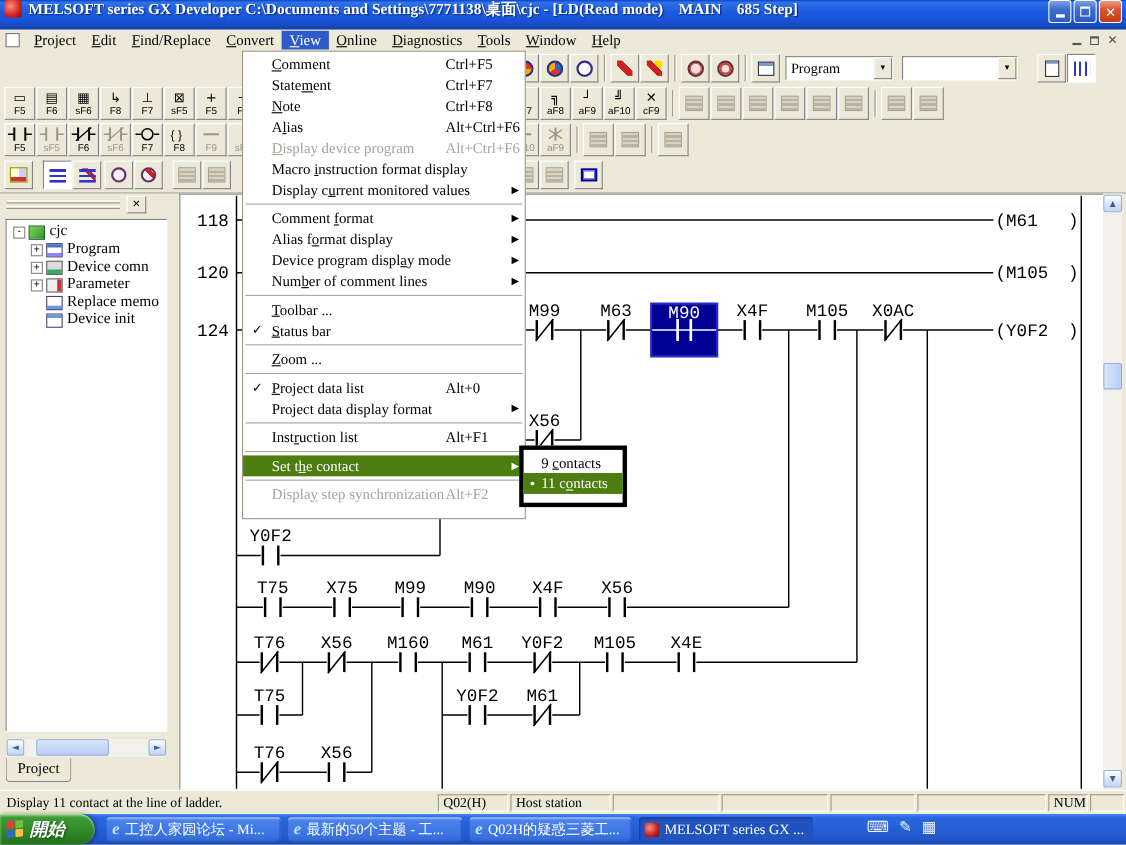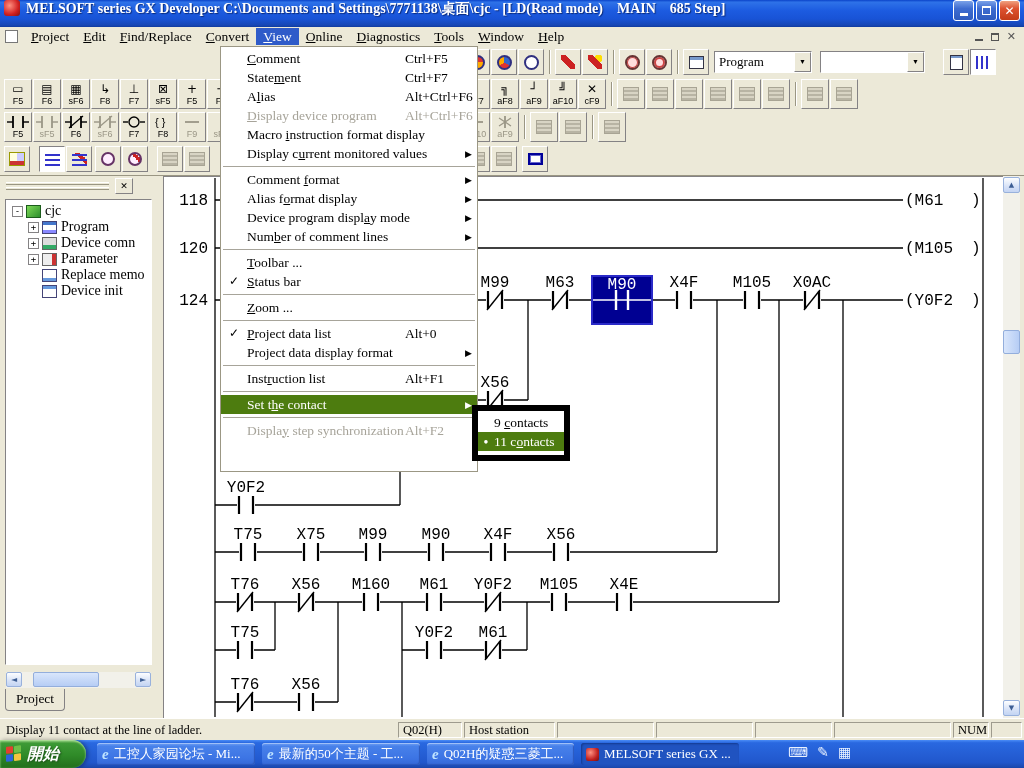--- a/index.html
+++ b/index.html
@@ -94,21 +94,21 @@
 
 #view-menu{position:absolute;left:220px;top:46px;width:258px;height:426px;background:#fff;border:1px solid #9b9784;z-index:20;font-size:13.5px;padding-top:2px}
 .menu-item{height:19px;display:flex;align-items:center;position:relative;color:#000}
 .mi-gutter{width:26px;text-align:center;font-size:12px;flex:0 0 auto}
 .mi-label{white-space:pre}
 .mi-shortcut{position:absolute;left:184px}
 .mi-arrow{position:absolute;right:5px;font-size:9px;font-family:"DejaVu Sans",sans-serif}
 .menu-item.disabled{color:#A7A49A}
 .menu-item.hl{background:#4d7c0f;color:#fff}
 .menu-sep{height:1px;background:#A7A49A;margin:3px 2px}
-#contact-submenu{position:absolute;left:472px;top:405px;width:98px;height:56px;background:#fff;border:6px solid #000000;z-index:21;font-size:13.5px;padding-top:2px}
+#contact-submenu{position:absolute;left:472px;top:405px;width:98px;height:56px;background:#fff;border:4px solid #000000;z-index:21;font-size:13.5px;padding-top:2px}
 #contact-submenu .menu-item{height:19px}
 #contact-submenu .mi-gutter{width:16px;font-size:8px}
 </style>
 </head>
 <body>
 
 <div id="titlebar">
   <div id="title-icon"></div>
   <span id="title-text">MELSOFT series GX Developer C:\Documents and Settings\7771138\桌面\cjc - [LD(Read mode)    MAIN    685 Step]</span>
   <div class="tbtn b">
@@ -716,20 +716,25 @@
       <span class="mi-label"><u>C</u>omment</span>
       <span class="mi-shortcut">Ctrl+F5</span>
     </div>
     <div class="menu-item">
       <span class="mi-gutter"></span>
       <span class="mi-label">State<u>m</u>ent</span>
       <span class="mi-shortcut">Ctrl+F7</span>
     </div>
     <div class="menu-item">
       <span class="mi-gutter"></span>
+      <span class="mi-label"><u>N</u>ote</span>
+      <span class="mi-shortcut">Ctrl+F8</span>
+    </div>
+    <div class="menu-item">
+      <span class="mi-gutter"></span>
       <span class="mi-label">A<u>l</u>ias</span>
       <span class="mi-shortcut">Alt+Ctrl+F6</span>
     </div>
     <div class="menu-item disabled">
       <span class="mi-gutter"></span>
       <span class="mi-label"><u>D</u>isplay device program</span>
       <span class="mi-shortcut">Alt+Ctrl+F6</span>
     </div>
     <div class="menu-item">
       <span class="mi-gutter"></span>

